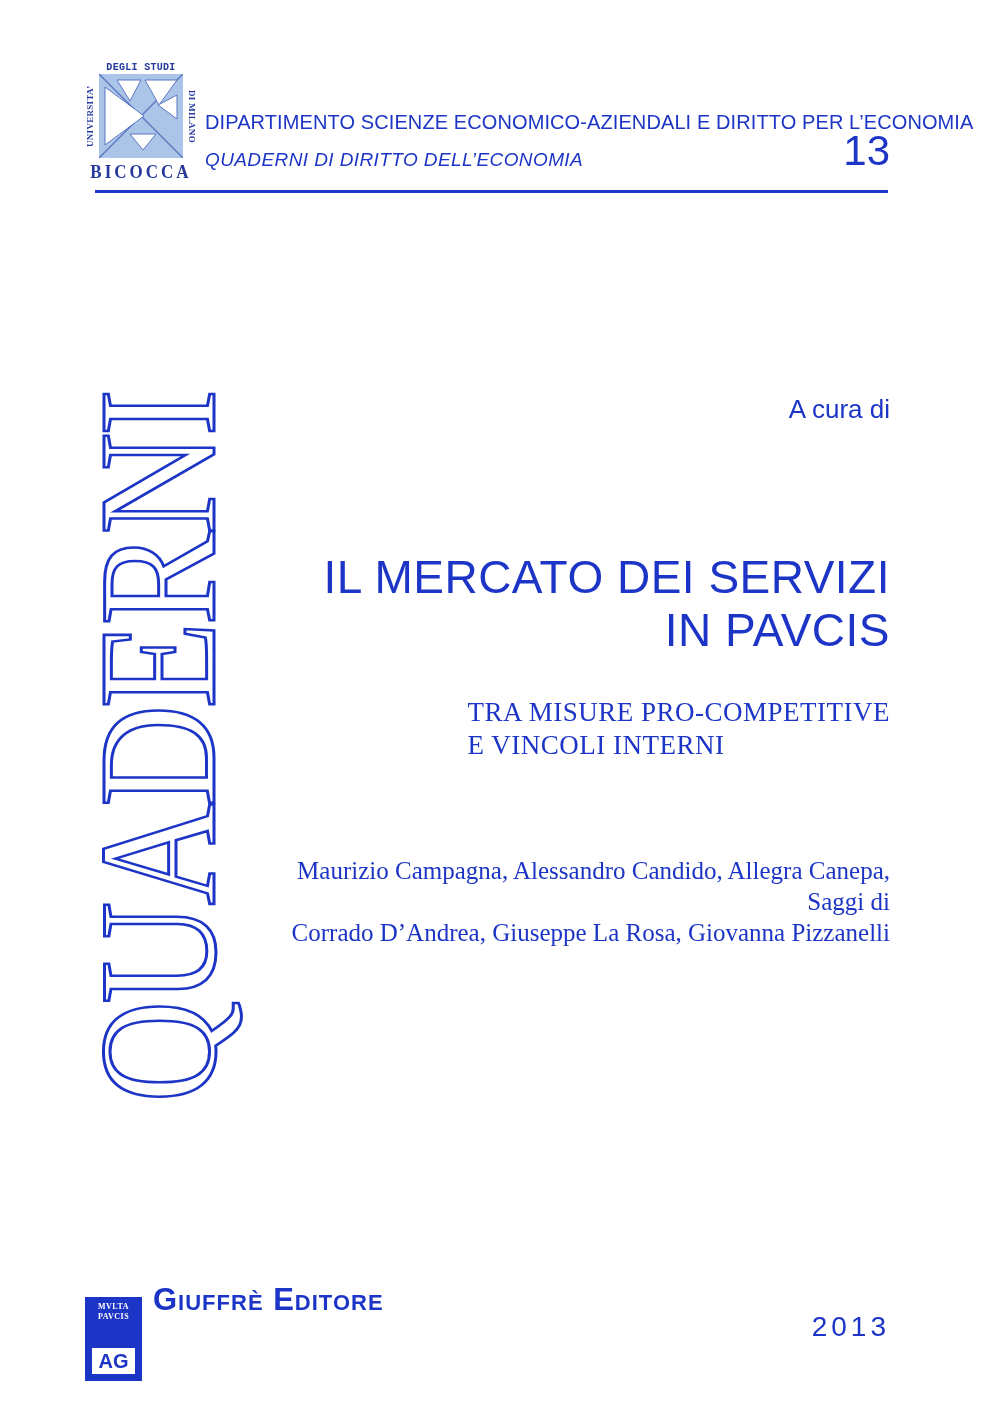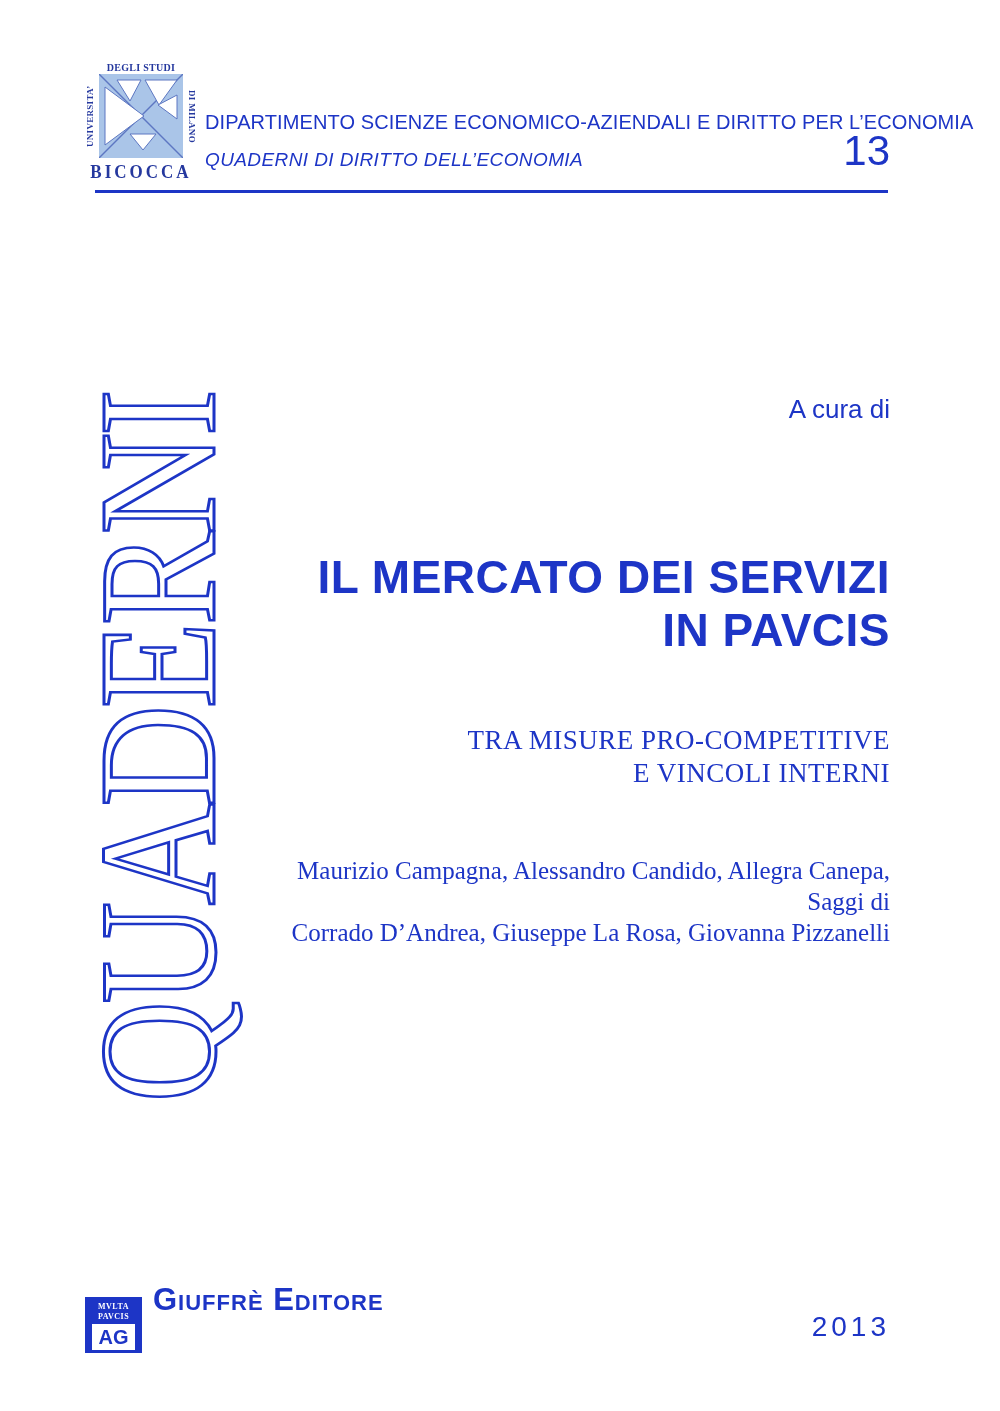--- a/index.html
+++ b/index.html
@@ -14,21 +14,21 @@
     width:1000px;height:1411px;
     background:#ffffff;
     overflow:hidden;
     font-family:"Liberation Sans",sans-serif;
   }
 
   
   .unilogo{position:absolute;left:85px;top:62px;width:112px;height:124px;}
   .ul-top{
     position:absolute;left:14px;top:0;width:84px;text-align:center;
-    font-family:Liberation Serif, serif;font-weight:bold;font-size:10px;line-height:12px;
+    font-family:Liberation Mono, monospace;font-weight:bold;font-size:10px;line-height:12px;
     color:var(--navy);white-space:nowrap;letter-spacing:.3px;
   }
   .ul-left,.ul-right{
     position:absolute;top:12px;height:84px;width:13px;
     font-family:"Liberation Serif",serif;font-weight:bold;font-size:9px;
     color:var(--navy);writing-mode:vertical-rl;text-align:center;letter-spacing:.3px;
   }
   .ul-left{left:0;transform:rotate(180deg);}
   .ul-right{right:0;}
   .ul-emblem{position:absolute;left:14px;top:12px;width:84px;height:84px;display:block;}
@@ -61,29 +61,29 @@
   @supports not (-webkit-text-stroke:1px #000){
     .spine-text{color:var(--blue);}
   }
 
   
   .editor{position:absolute;right:110px;top:347px;text-align:right;color:var(--blue);margin-top:47px;}
   .editor-prefix{font-size:26px;line-height:30px;}
   .editor-name{font-size:31px;line-height:35px;}
 
   .title{position:absolute;right:110px;top:551px;text-align:right;color:var(--blue);
-    font-weight:bold;font-size:46px;line-height:53px;letter-spacing:.5px;}
-  .subtitle{position:absolute;right:110px;top:724px;text-align:right;color:var(--blue);
+    font-weight:normal;font-size:46px;line-height:53px;letter-spacing:.5px;}
+  .subtitle{position:absolute;right:110px;top:696px;color:var(--blue);
     font-family:"Liberation Serif",serif;font-size:27px;line-height:33px;letter-spacing:.5px;}
   .essays{position:absolute;right:110px;top:855px;text-align:right;color:var(--blue);
     font-family:"Liberation Serif",serif;font-size:25px;line-height:31px;}
 
   
   .g-emblem{
-    position:absolute;left:85px;top:1297px;width:57px;height:56px;
+    position:absolute;left:85px;top:1297px;width:57px;height:84px;
     background:var(--blue);border:2px solid var(--blue);
     display:flex;flex-direction:column;justify-content:space-between;
     padding:3px;
   }
   .g-motto{
     color:#ffffff;text-align:center;
     font-family:"Liberation Serif",serif;font-weight:bold;
     font-size:8px;line-height:10px;letter-spacing:.5px;
   }
   .g-ag{

